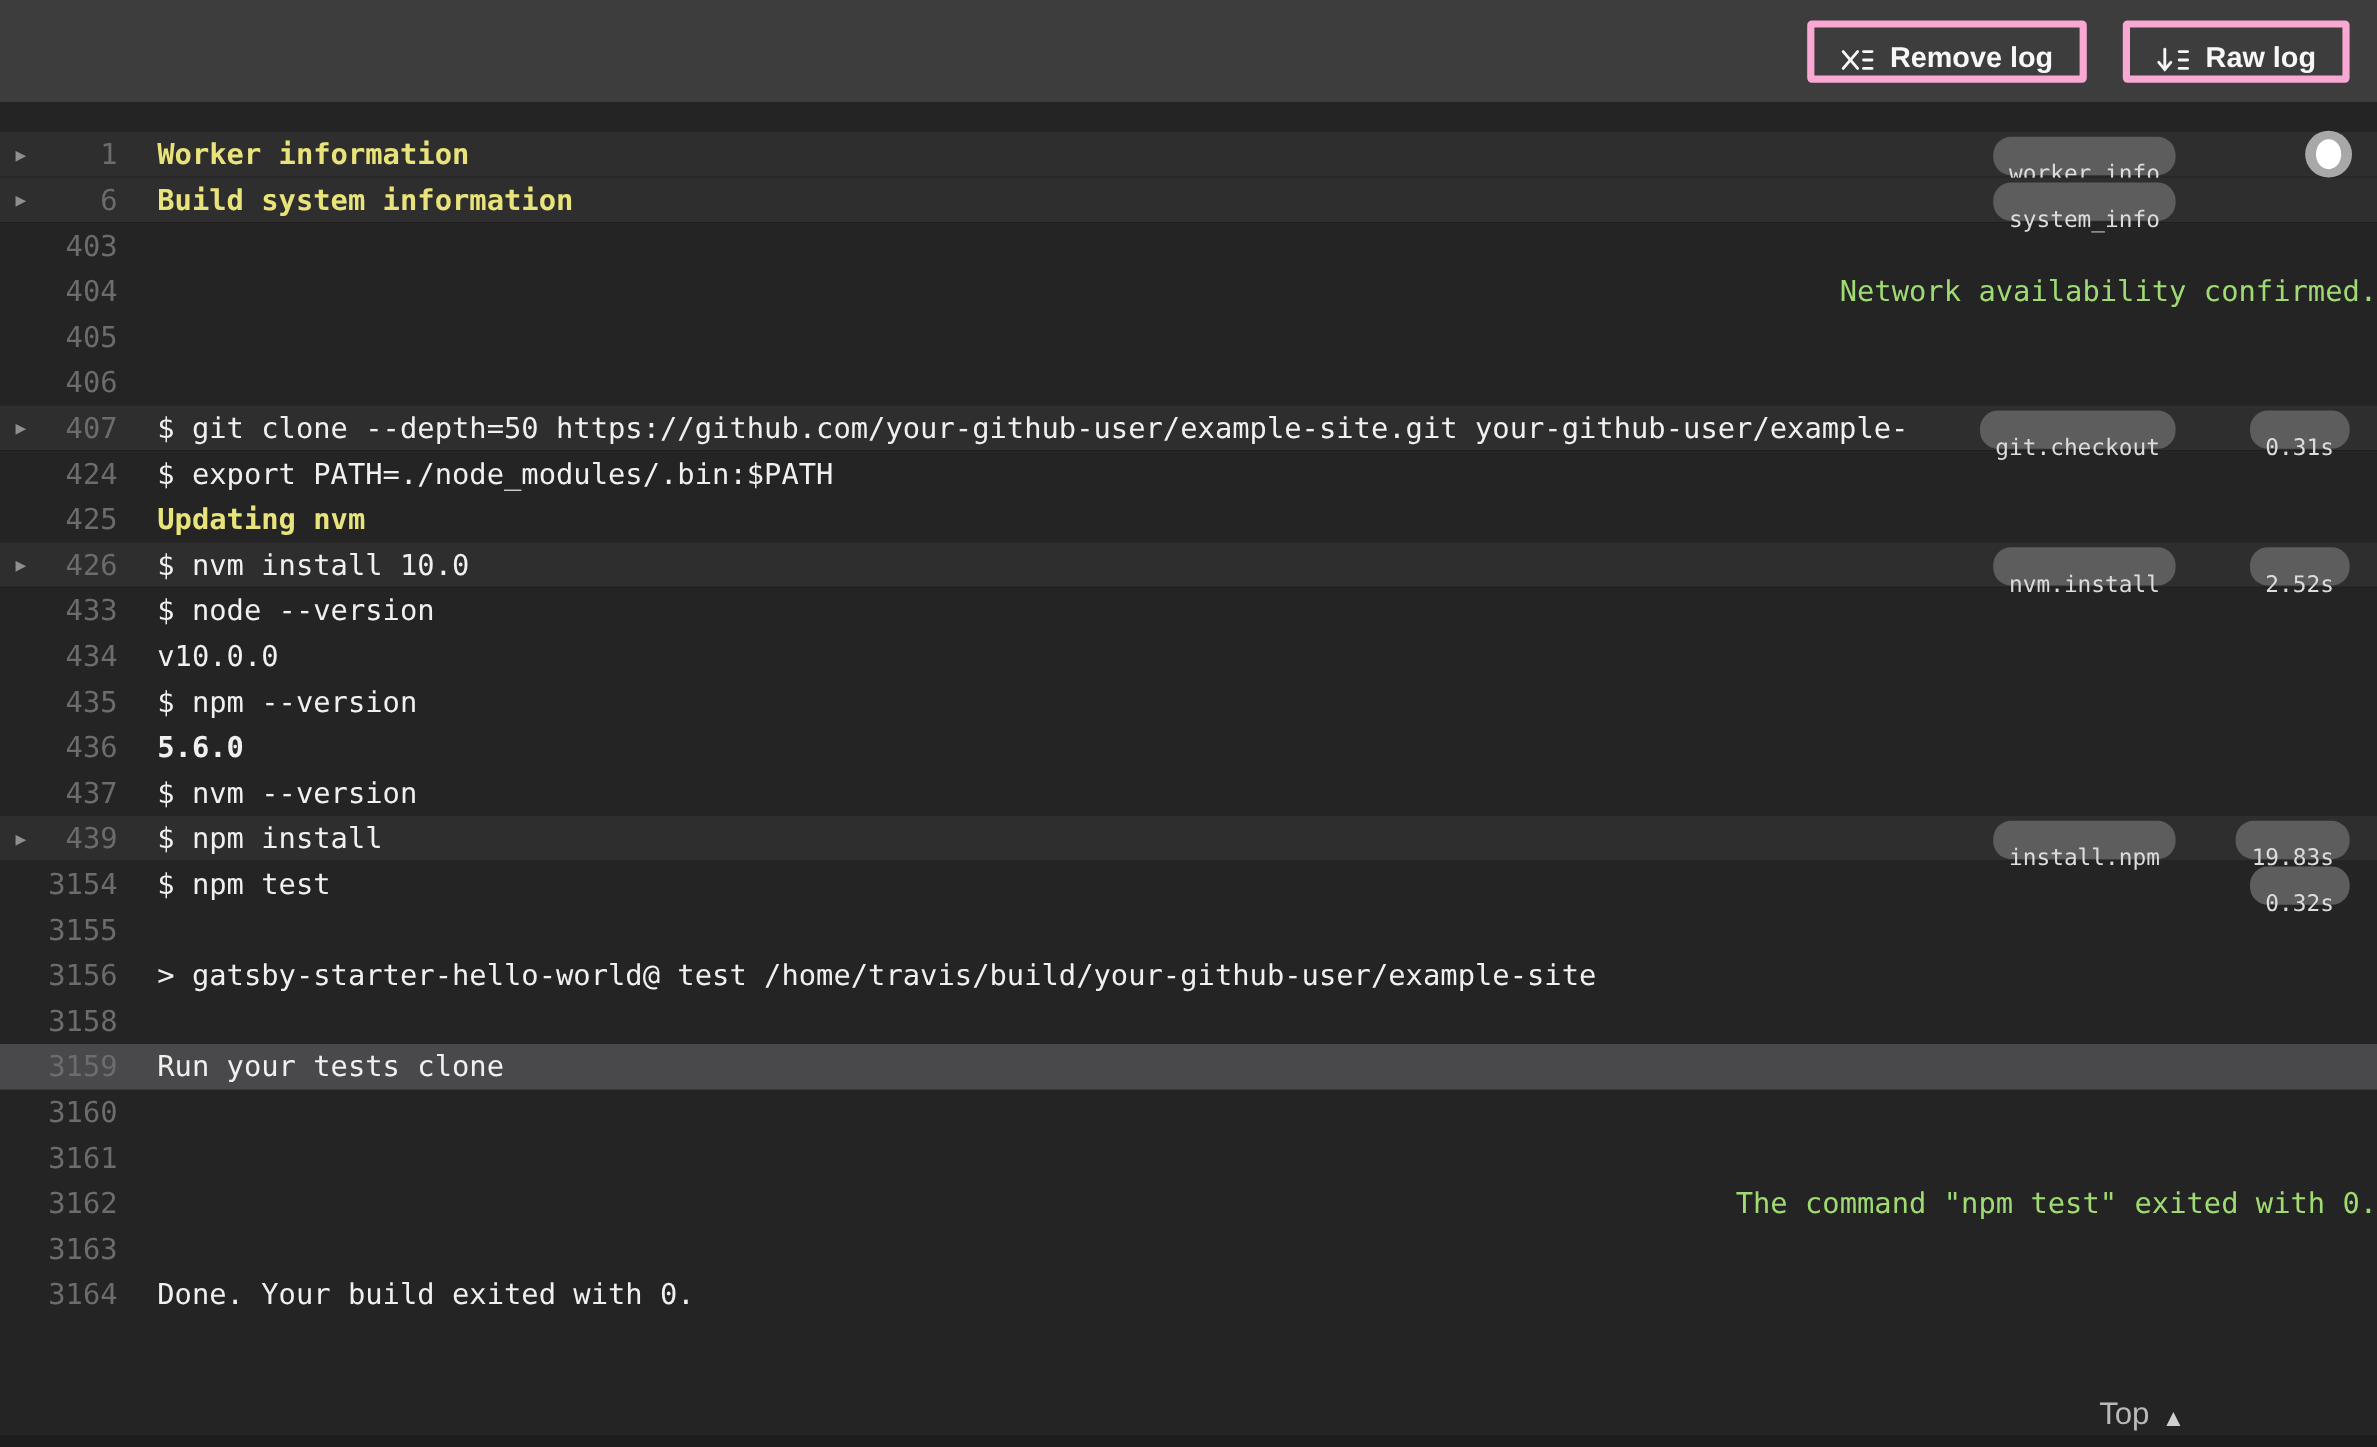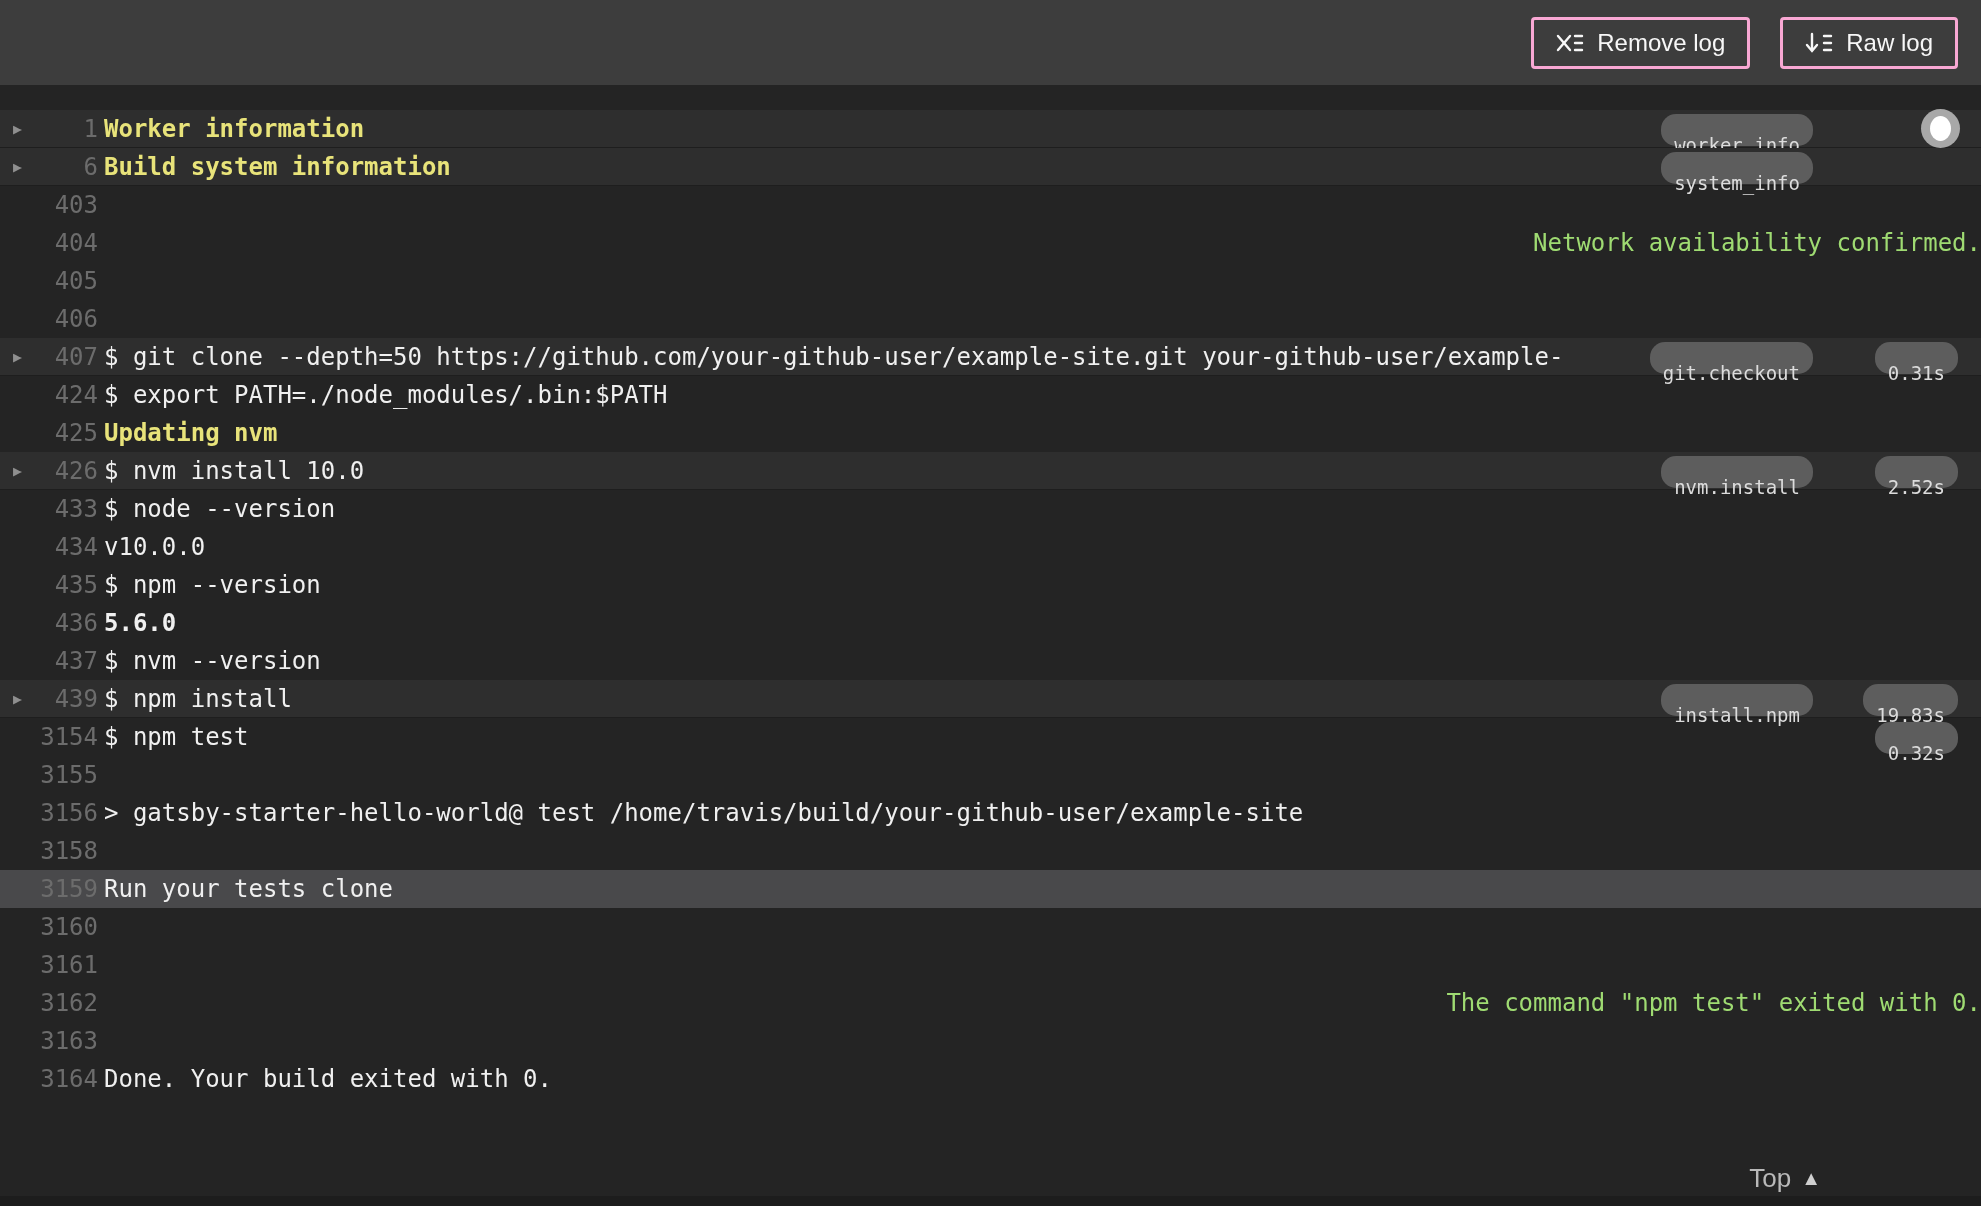--- a/index.html
+++ b/index.html
@@ -18,25 +18,26 @@
   html,body{width:1981px;height:1206px;overflow:hidden;background:var(--log-bg);}
   body{font-family:"Liberation Sans",sans-serif;position:relative;}
 
   
   .toolbar{
     height:85px;background:var(--header-bg);
     display:flex;align-items:center;justify-content:flex-end;gap:30px;
     padding-right:23px;
   }
   .tb-btn{
-    display:flex;align-items:center;gap:13px;
+    display:flex;align-items:flex-end;gap:13px;
     height:52px;padding:0 22px;
-    background:transparent;border:3px solid #f9a8d4;border-radius:4px;
+    background:transparent;border:6px solid #f9a8d4;border-radius:4px;
     color:#f7f7f7;font-family:"Liberation Sans",sans-serif;font-size:24px;
     cursor:pointer;
+    font-weight:bold;
   }
   .tb-btn svg{display:block}
 
   
   .log{
     position:relative;height:1121px;background:var(--log-bg);
     padding-top:25px;
     font-family:"DejaVu Sans Mono","Liberation Mono",monospace;
   }
   .row{
@@ -47,21 +48,21 @@
   .row.sel{background:var(--row-sel);}
   .arrow{
     width:36px;flex:0 0 36px;padding-left:13px;
     font-size:15px;color:#8f8f8f;user-select:none;
   }
   .num{
     width:62px;flex:0 0 62px;text-align:right;
     color:var(--num);font-size:24px;text-decoration:none;cursor:pointer;
   }
   .text{
-    flex:1 1 auto;margin-left:6px;overflow:hidden;
+    flex:1 1 auto;margin-left:33px;overflow:hidden;
     color:var(--text);
   }
   .text.clip{padding-right:420px;}
   .text.yellow{color:var(--yellow);font-weight:bold;}
   .text.green{color:var(--green);font-weight:normal;text-align:right;}
   .text.bold{font-weight:bold;}
   .badge,.time{
     position:absolute;top:4px;height:30px;line-height:30px;
     padding:16px 13px;border-radius:15px;
     background:var(--badge-bg);color:var(--badge-text);
@@ -75,21 +76,21 @@
     position:absolute;top:24px;right:21px;width:39px;height:39px;
     border-radius:50%;background:#a8a8a8;cursor:pointer;
     display:flex;align-items:center;justify-content:center;
   }
   .follow .dot{width:21px;height:25px;border-radius:50%;background:#ffffff;}
 
   
   .to-top{
     position:absolute;bottom:12px;right:160px;
     color:#b9b9b9;font-size:26px;text-decoration:none;cursor:pointer;
-    display:flex;align-items:center;gap:10px;
+    display:flex;align-items:flex-end;gap:10px;
     font-family:"Liberation Sans",sans-serif;
   }
   .to-top .tri{font-size:20px;color:#cfcfcf;}
 
   .bottom-strip{
     position:absolute;left:0;bottom:0;width:100%;height:10px;background:#1d1d1d;
   }
 </style>
 </head>
 <body>

